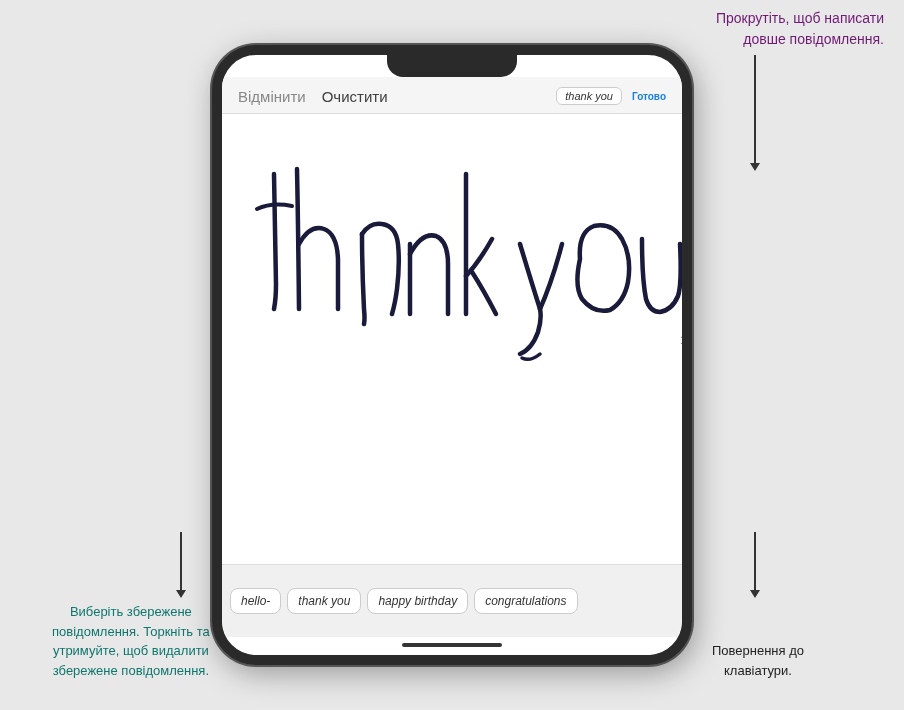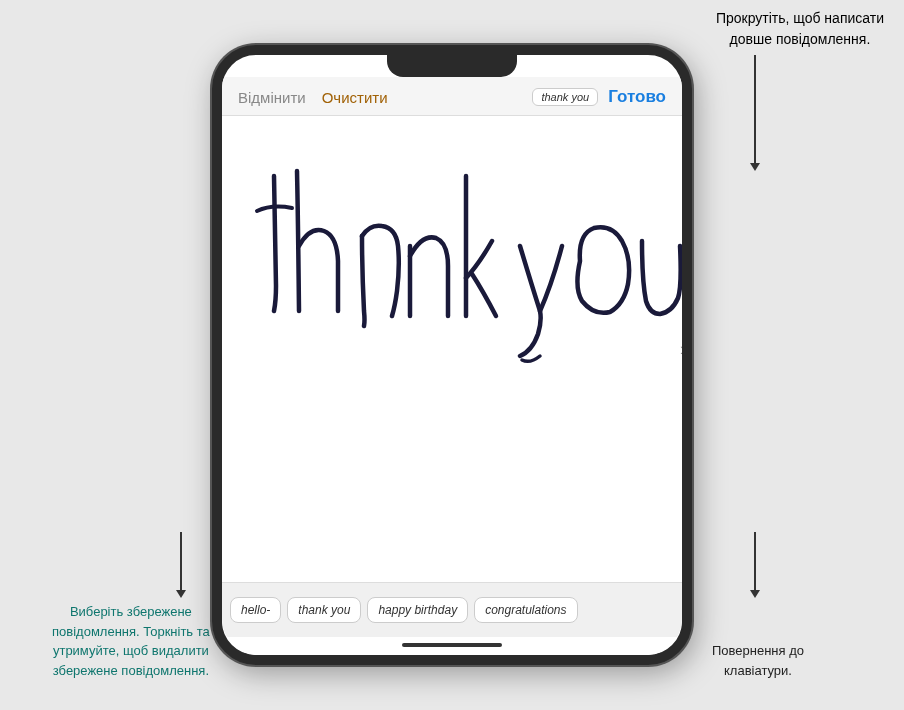--- a/index.html
+++ b/index.html
@@ -12,23 +12,23 @@
       align-items: center;
       justify-content: center;
       position: relative;
       overflow: hidden;
     }
 
     .annotation-top-right {
       position: absolute;
       top: 8px;
       right: 20px;
-      text-align: center;
+      text-align: right;
       font-size: 14px;
-      color: #000000;
+      color: #701a75;
       line-height: 1.5;
     }
 
     .annotation-bottom-left {
       position: absolute;
       bottom: 30px;
       left: 52px;
       text-align: center;
       font-size: 13px;
       color: #0f766e;
@@ -155,42 +155,42 @@
       gap: 16px;
     }
 
     .toolbar-cancel {
       font-size: 15px;
       color: #888;
     }
 
     .toolbar-clear {
       font-size: 15px;
-      color: #a16207;
+      color: #404040;
       font-weight: 500;
     }
 
     .toolbar-right {
       display: flex;
       align-items: center;
       gap: 10px;
     }
 
     .thank-you-preview {
       border: 1px solid #ccc;
       border-radius: 6px;
       padding: 2px 8px;
       font-size: 11px;
       color: #333;
       background: #fff;
       font-style: italic;
     }
 
     .toolbar-done {
-      font-size: 17px;
+      font-size: 10px;
       color: #1a7fe0;
       font-weight: 600;
     }
 
     
     .writing-area {
       flex: 1;
       background: #fff;
       position: relative;
       overflow: hidden;
@@ -202,21 +202,21 @@
     
     .handwritten-text {
       position: absolute;
       top: 0; left: 0; right: 0; bottom: 0;
     }
 
     
     .suggestions-bar {
       display: flex;
       align-items: center;
-      padding: 14px 8px;
+      padding: 23px 8px;
       background: #f0f0f0;
       border-top: 1px solid #ddd;
       gap: 6px;
       min-height: 52px;
     }
 
     .suggestion-item {
       border: 1px solid #ccc;
       border-radius: 8px;
       padding: 5px 10px;

